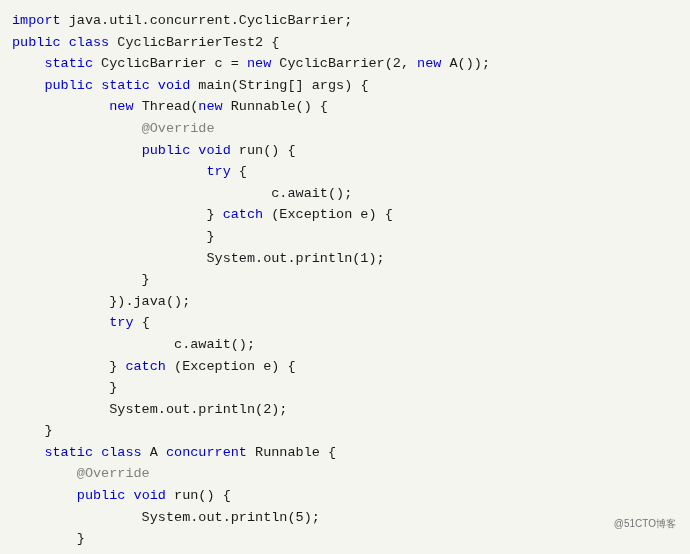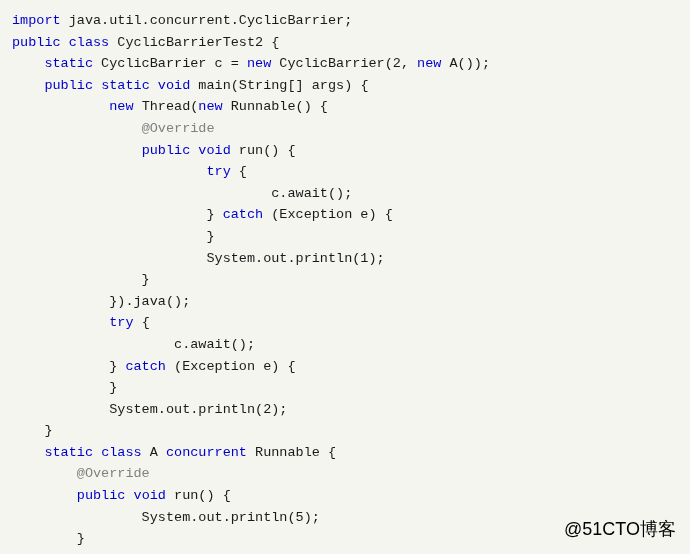--- a/index.html
+++ b/index.html
@@ -31,24 +31,24 @@
       font-weight: normal;
     }
 
     .annotation {
       color: #808080;
       text-align: center;
     }
 
     .watermark {
       position: absolute;
-      bottom: 10px;
+      bottom: 22px;
       right: 14px;
-      color: #000000;
-      font-size: 18px;
+      color: #737373;
+      font-size: 10px;
       font-family: Arial, sans-serif;
     }
   </style>
 </head>
 <body>
 
 <div class="code-container">
   <pre style="background:transparent; border:none; font-family:'Courier New',Courier,monospace; font-size:13.5px; line-height:1.6; color:#1a1a1a;"><span><span class="kw">import</span> java.util.concurrent.CyclicBarrier;</span>
 <span><span class="kw">public</span> <span class="kw">class</span> CyclicBarrierTest2 {</span>
 <span>    <span class="kw">static</span> CyclicBarrier c = <span class="kw">new</span> CyclicBarrier(2, <span class="kw">new</span> A());</span>

